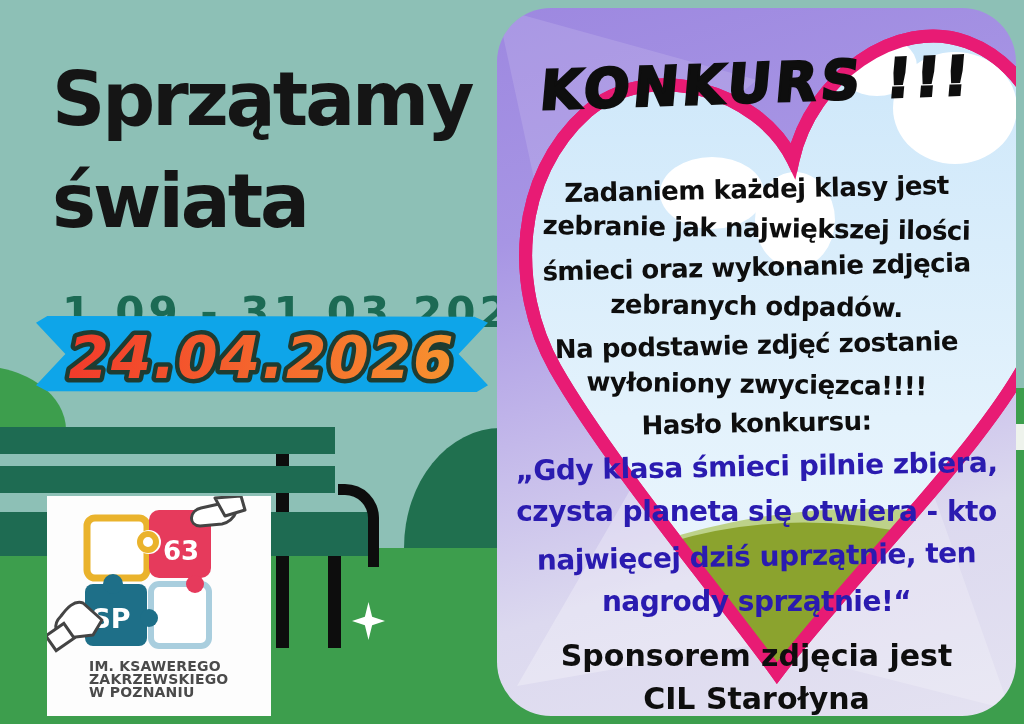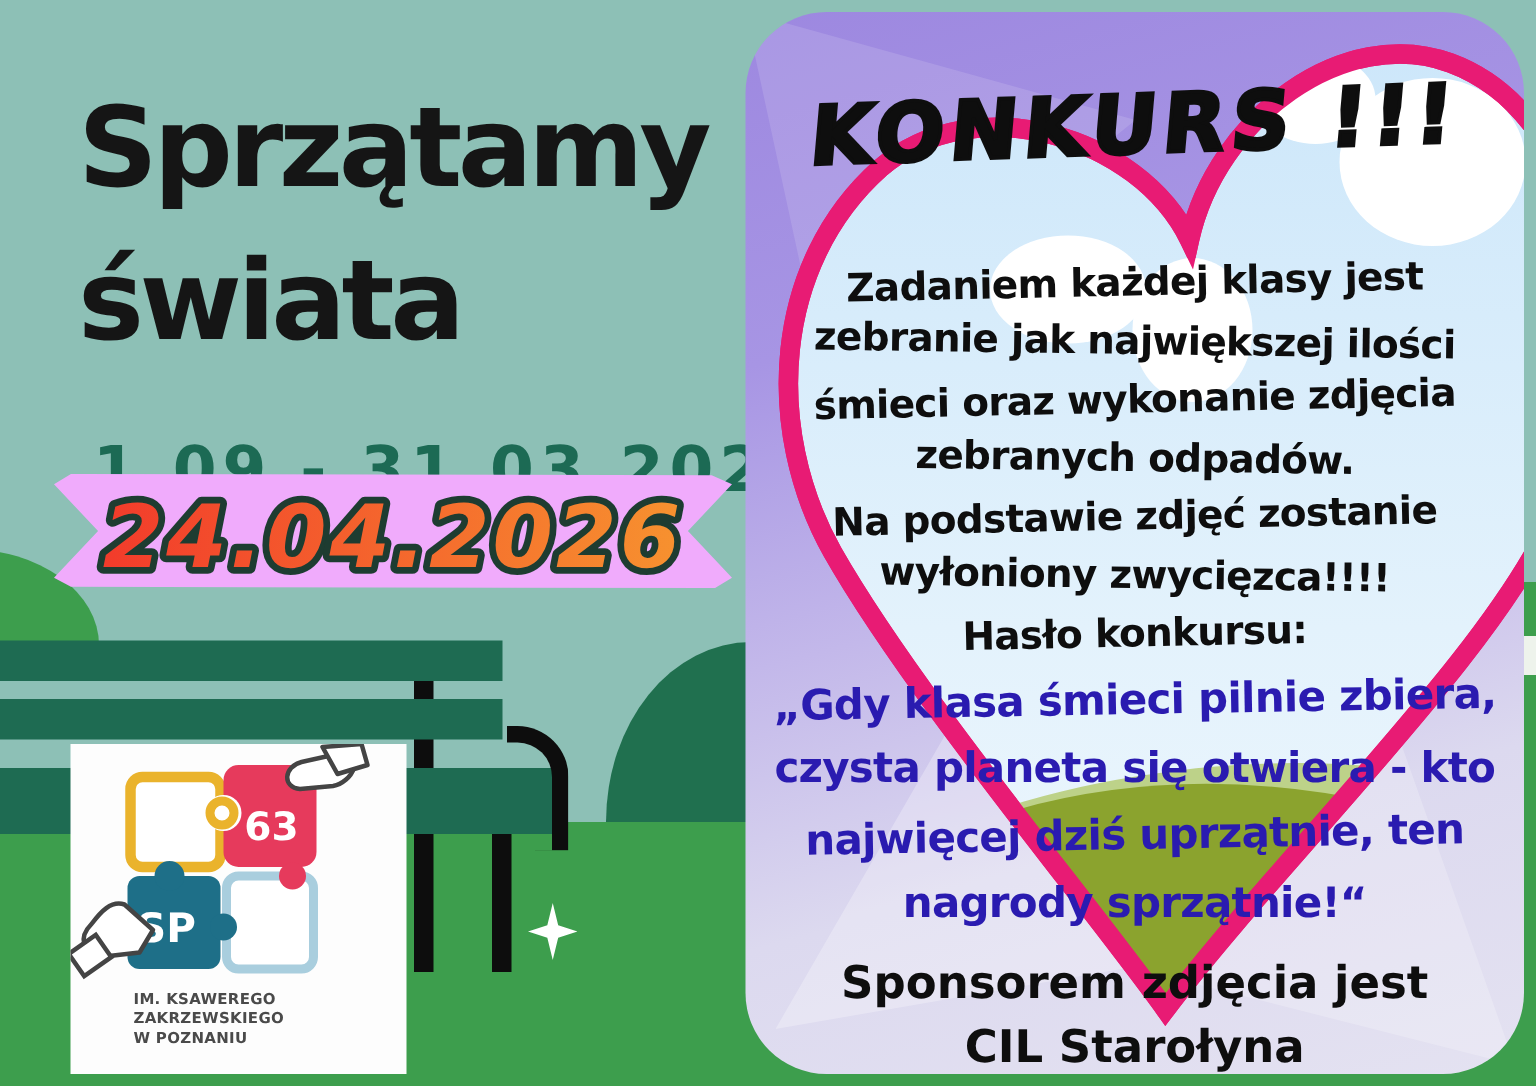--- a/index.html
+++ b/index.html
@@ -25,28 +25,28 @@
            border-right:11px solid #0d0d0d;border-top-right-radius:34px;}
   .sparkle{left:352px;top:602px;width:33px;height:38px;background:#ffffff;
            clip-path:polygon(50% 0,61% 39%,100% 50%,61% 61%,50% 100%,39% 61%,0 50%,39% 39%);}
 
   
   .title{left:52px;color:#151515;font-weight:800;font-size:74px;letter-spacing:-3px;white-space:nowrap;}
   .title1{top:56px;} .title2{top:158px;}
   .subtitle{left:53px;top:252px;color:#151515;font-weight:800;font-size:33px;letter-spacing:-.5px;white-space:nowrap;}
   .covered-date{left:62px;top:288px;color:#1c6a54;font-weight:800;font-size:42px;
                 letter-spacing:4px;white-space:nowrap;z-index:1;}
-  .ribbon{left:36px;top:316px;width:452px;height:76px;background:#f0abfc;z-index:2;
+  .ribbon{left:36px;top:316px;width:452px;height:76px;background:#0ea5e9;z-index:2;
           clip-path:polygon(2.5% 0,97% 1%,100% 9%,93.5% 50%,100% 91%,97.5% 100%,2.5% 99%,0 91%,6.5% 50%,0 9%);}
   .ribbon svg{display:block;}
 
   
   .logo-card{left:47px;top:496px;width:224px;height:220px;background:#fdfdfd;z-index:3;}
   .logo-name{position:absolute;left:42px;top:164px;width:156px;color:#4a4a4a;
-             font-weight:bold;font-size:10px;line-height:13px;letter-spacing:.2px;}
+             font-weight:bold;font-size:14px;line-height:13px;letter-spacing:.2px;}
 
   
   .panel{left:497px;top:8px;width:519px;height:708px;border-radius:54px;overflow:hidden;z-index:4;
          background:linear-gradient(165deg,#9d88e0 0%,#a795e4 28%,#c3b8ea 52%,#dcd9ef 74%,#e4e2f1 100%);}
   .poly{position:absolute;}
   .poly1{left:0;top:0;width:260px;height:240px;background:rgba(255,255,255,.13);clip-path:polygon(0 0,100% 30%,20% 100%);}
   .poly2{right:0;top:60px;width:220px;height:300px;background:rgba(110,80,215,.10);clip-path:polygon(100% 0,0 40%,80% 100%);}
   .poly3{left:20px;bottom:30px;width:300px;height:260px;background:rgba(255,255,255,.28);clip-path:polygon(0 100%,50% 0,100% 80%);}
   .poly4{right:6px;bottom:6px;width:260px;height:220px;background:rgba(255,255,255,.22);clip-path:polygon(100% 100%,0 70%,70% 0);}
   .heart-svg{position:absolute;left:0;top:0;}

